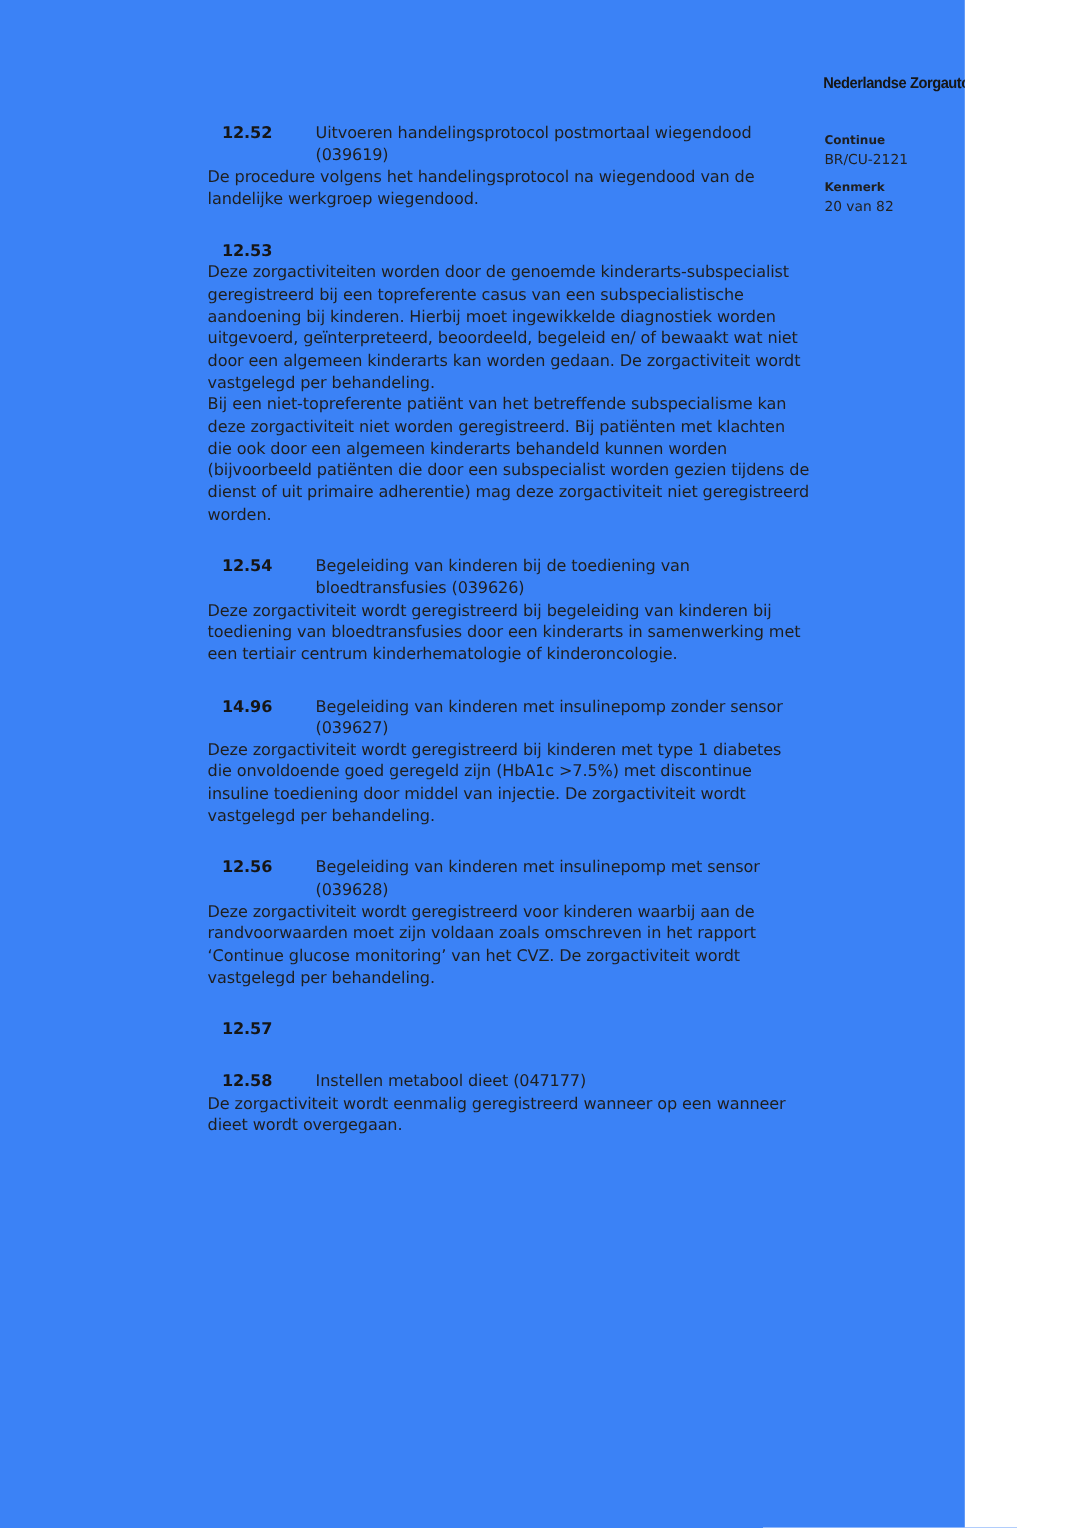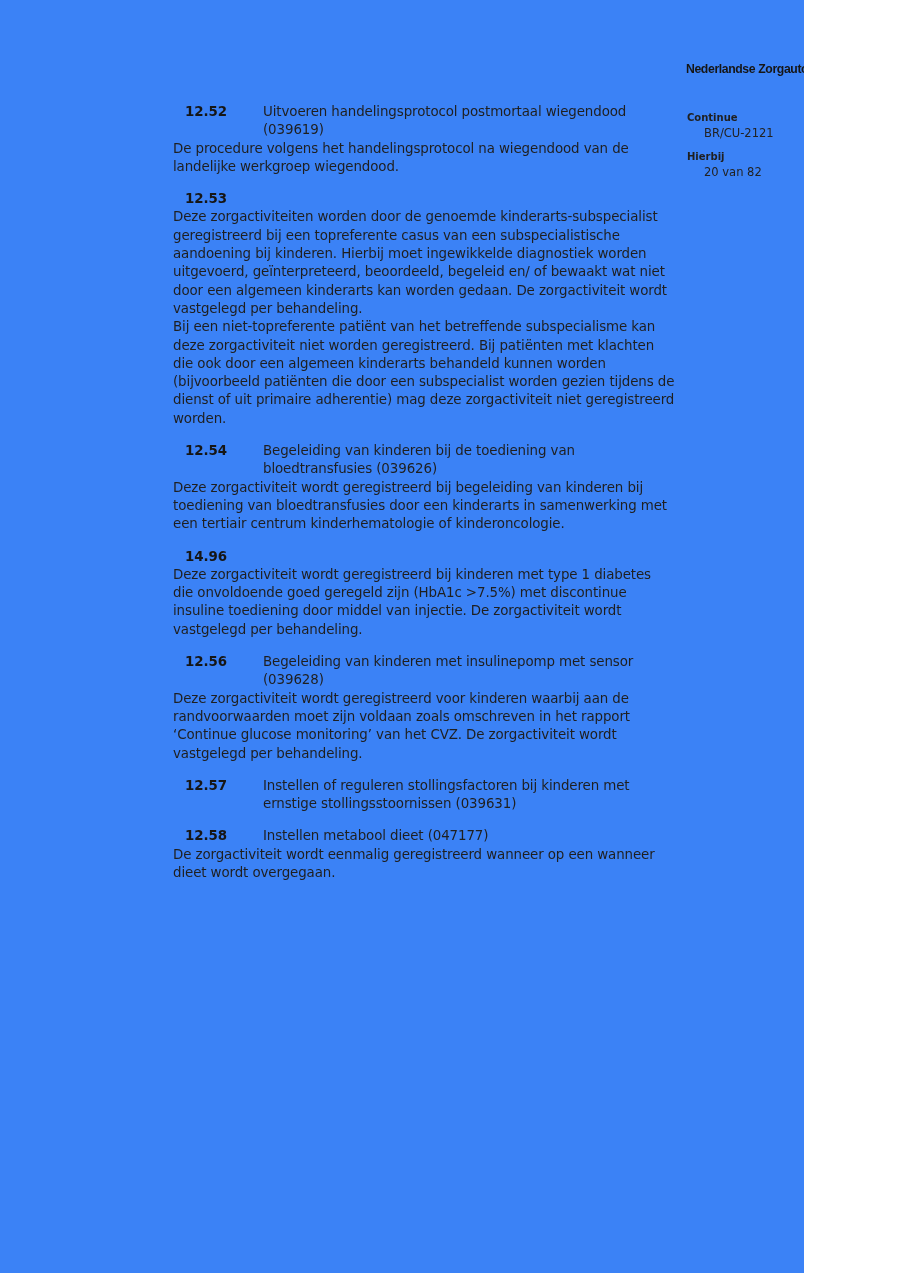--- a/index.html
+++ b/index.html
@@ -45,34 +45,33 @@
     color: #1f1f1f;
     line-height: 12px;
     margin-bottom: 2px;
   }
   .meta-value {
     font-size: 11.5px;
     line-height: 14px;
     color: #222222;
     margin-bottom: 11px;
     white-space: nowrap;
-    margin-left: 17px;
   }
   
   .body-col {
     position: absolute;
     left: 173px;
     top: 103px;
     width: 502px;
     font-size: 13.4px;
     line-height: 18.3px;
     letter-spacing: -0.1px;
     color: #1f1f1f;
   }
-  .body-col > * + * { margin-top: 14px; }
+  .body-col > * + * { margin-top: 25px; }
   .section-heading {
     position: relative;
     padding-left: 90px;
     min-height: 18.3px;
   }
   .section-number {
     position: absolute;
     left: 12px;
     top: 0;
     font-weight: bold;
@@ -87,21 +86,21 @@
 </head>
 <body>
 
 <div class="page">
 
   <div class="org-header">Nederlandse Zorgautoriteit</div>
 
   <div class="sidebar">
     <div class="meta-label">Continue</div>
     <div class="meta-value">BR/CU-2121</div>
-    <div class="meta-label">Hierbij</div>
+    <div class="meta-label">Kenmerk</div>
     <div class="meta-value">20 van 82</div>
   </div>
 
   <div class="body-col" id="sections">
       <div class="section-heading">
         <span class="section-number">12.52</span>
         <span class="section-title">Uitvoeren handelingsprotocol postmortaal wiegendood (039619)</span>
       </div>
       <p class="para">De procedure volgens het handelingsprotocol na wiegendood van de landelijke werkgroep wiegendood.</p>
       <div class="section-heading">
@@ -109,30 +108,30 @@
       </div>
       <p class="para">Deze zorgactiviteiten worden door de genoemde kinderarts-subspecialist geregistreerd bij een topreferente casus van een subspecialistische aandoening bij kinderen. Hierbij moet ingewikkelde diagnostiek worden uitgevoerd, geïnterpreteerd, beoordeeld, begeleid en/ of bewaakt wat niet door een algemeen kinderarts kan worden gedaan. De zorgactiviteit wordt vastgelegd per behandeling.</p>
       <p class="para">Bij een niet-topreferente patiënt van het betreffende subspecialisme kan deze zorgactiviteit niet worden geregistreerd. Bij patiënten met klachten die ook door een algemeen kinderarts behandeld kunnen worden (bijvoorbeeld patiënten die door een subspecialist worden gezien tijdens de dienst of uit primaire adherentie) mag deze zorgactiviteit niet geregistreerd worden.</p>
       <div class="section-heading">
         <span class="section-number">12.54</span>
         <span class="section-title">Begeleiding van kinderen bij de toediening van bloedtransfusies (039626)</span>
       </div>
       <p class="para">Deze zorgactiviteit wordt geregistreerd bij begeleiding van kinderen bij toediening van bloedtransfusies door een kinderarts in samenwerking met een tertiair centrum kinderhematologie of kinderoncologie.</p>
       <div class="section-heading">
         <span class="section-number">14.96</span>
+        <span class="section-title">Begeleiding van kinderen met insulinepomp zonder sensor (039627)</span>
       </div>
       <p class="para">Deze zorgactiviteit wordt geregistreerd bij kinderen met type 1 diabetes die onvoldoende goed geregeld zijn (HbA1c &gt;7.5%) met discontinue insuline toediening door middel van injectie. De zorgactiviteit wordt vastgelegd per behandeling.</p>
       <div class="section-heading">
         <span class="section-number">12.56</span>
         <span class="section-title">Begeleiding van kinderen met insulinepomp met sensor (039628)</span>
       </div>
       <p class="para">Deze zorgactiviteit wordt geregistreerd voor kinderen waarbij aan de randvoorwaarden moet zijn voldaan zoals omschreven in het rapport ‘Continue glucose monitoring’ van het CVZ. De zorgactiviteit wordt vastgelegd per behandeling.</p>
       <div class="section-heading">
         <span class="section-number">12.57</span>
-        <span class="section-title">Instellen of reguleren stollingsfactoren bij kinderen met ernstige stollingsstoornissen (039631)</span>
       </div>
       <div class="section-heading">
         <span class="section-number">12.58</span>
         <span class="section-title">Instellen metabool dieet (047177)</span>
       </div>
       <p class="para">De zorgactiviteit wordt eenmalig geregistreerd wanneer op een wanneer dieet wordt overgegaan.</p>
     </div>
 
 </div>
 

